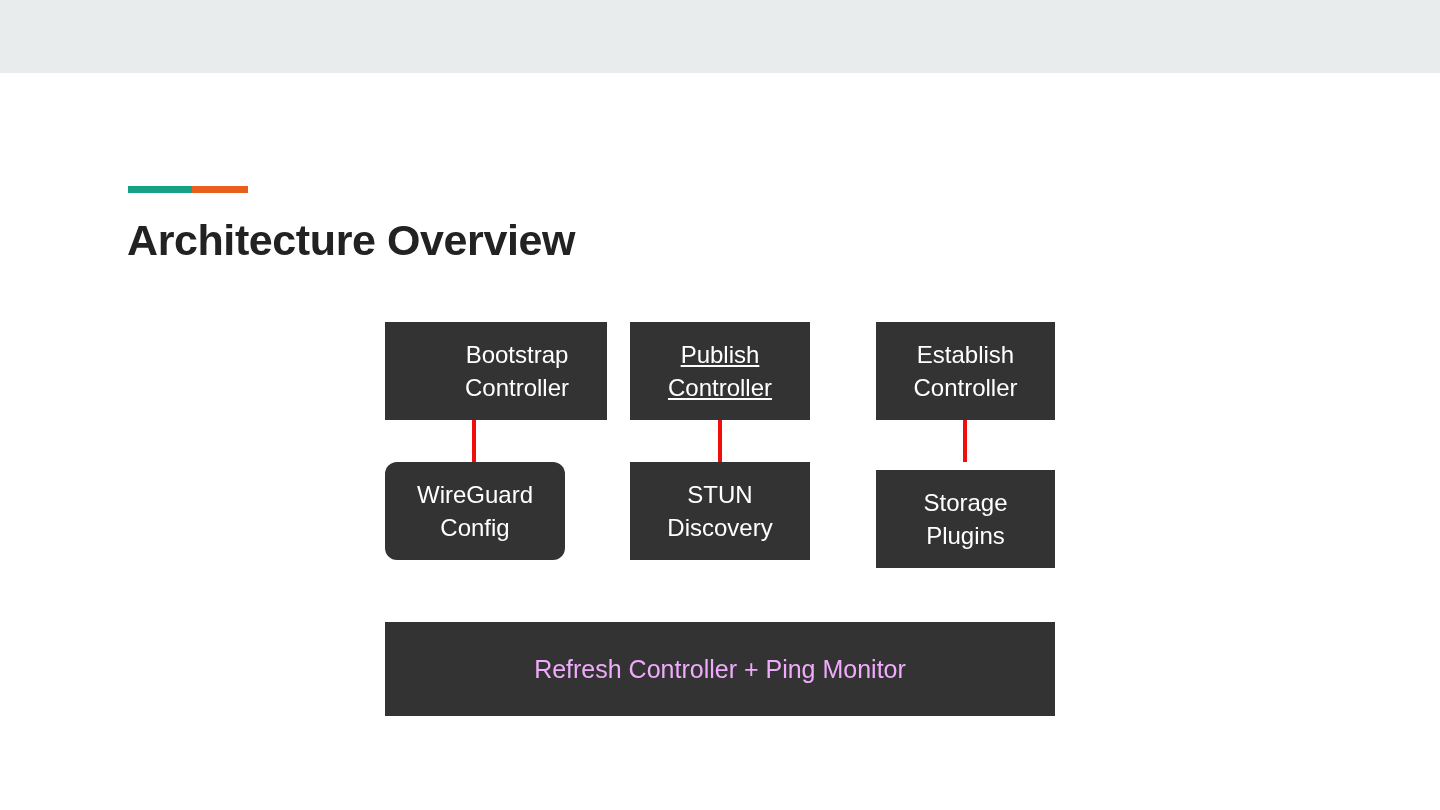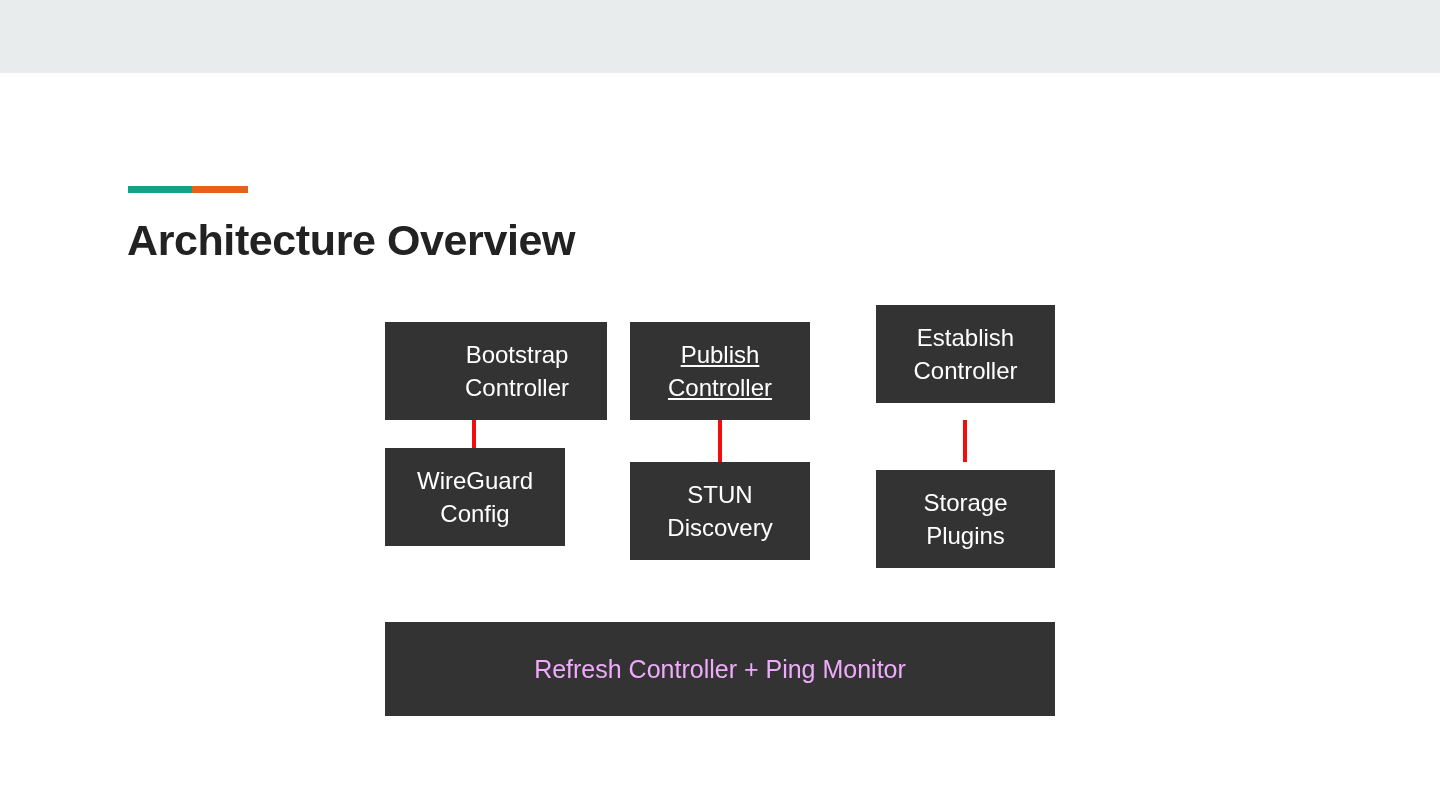--- a/index.html
+++ b/index.html
@@ -122,36 +122,36 @@
 
   <div class="page-title">Architecture Overview</div>
 
   <div class="diagram">
 
     <div class="node-box" style="left:385px; top:249px; width:180px; height:98px;padding-left:42px;">
       <span class="label">Bootstrap
 Controller</span>
     </div>
     <div class="connector" style="left:472px; top:347px; height:42px;"></div>
-    <div class="node-box" style="left:385px; top:375px; width:180px; height:98px;">
+    <div class="node-box" style="left:385px; top:389px; width:180px; height:98px;border-radius:12px;">
       <span class="label">WireGuard
 Config</span>
     </div>
 
     <div class="node-box" style="left:630px; top:249px; width:180px; height:98px;text-decoration:underline;">
       <span class="label">Publish
 Controller</span>
     </div>
     <div class="connector" style="left:718px; top:347px; height:42px;"></div>
     <div class="node-box" style="left:630px; top:389px; width:180px; height:98px;">
       <span class="label">STUN
 Discovery</span>
     </div>
 
-    <div class="node-box" style="left:876px; top:232px; width:179px; height:98px;">
+    <div class="node-box" style="left:876px; top:249px; width:179px; height:98px;">
       <span class="label">Establish
 Controller</span>
     </div>
     <div class="connector" style="left:963px; top:347px; height:42px;"></div>
     <div class="node-box" style="left:876px; top:389px; width:179px; height:98px;margin-top:8px;">
       <span class="label">Storage
 Plugins</span>
     </div>
 
     <div class="node-wide" style="left:385px; top:549px; width:670px; height:94px;">

